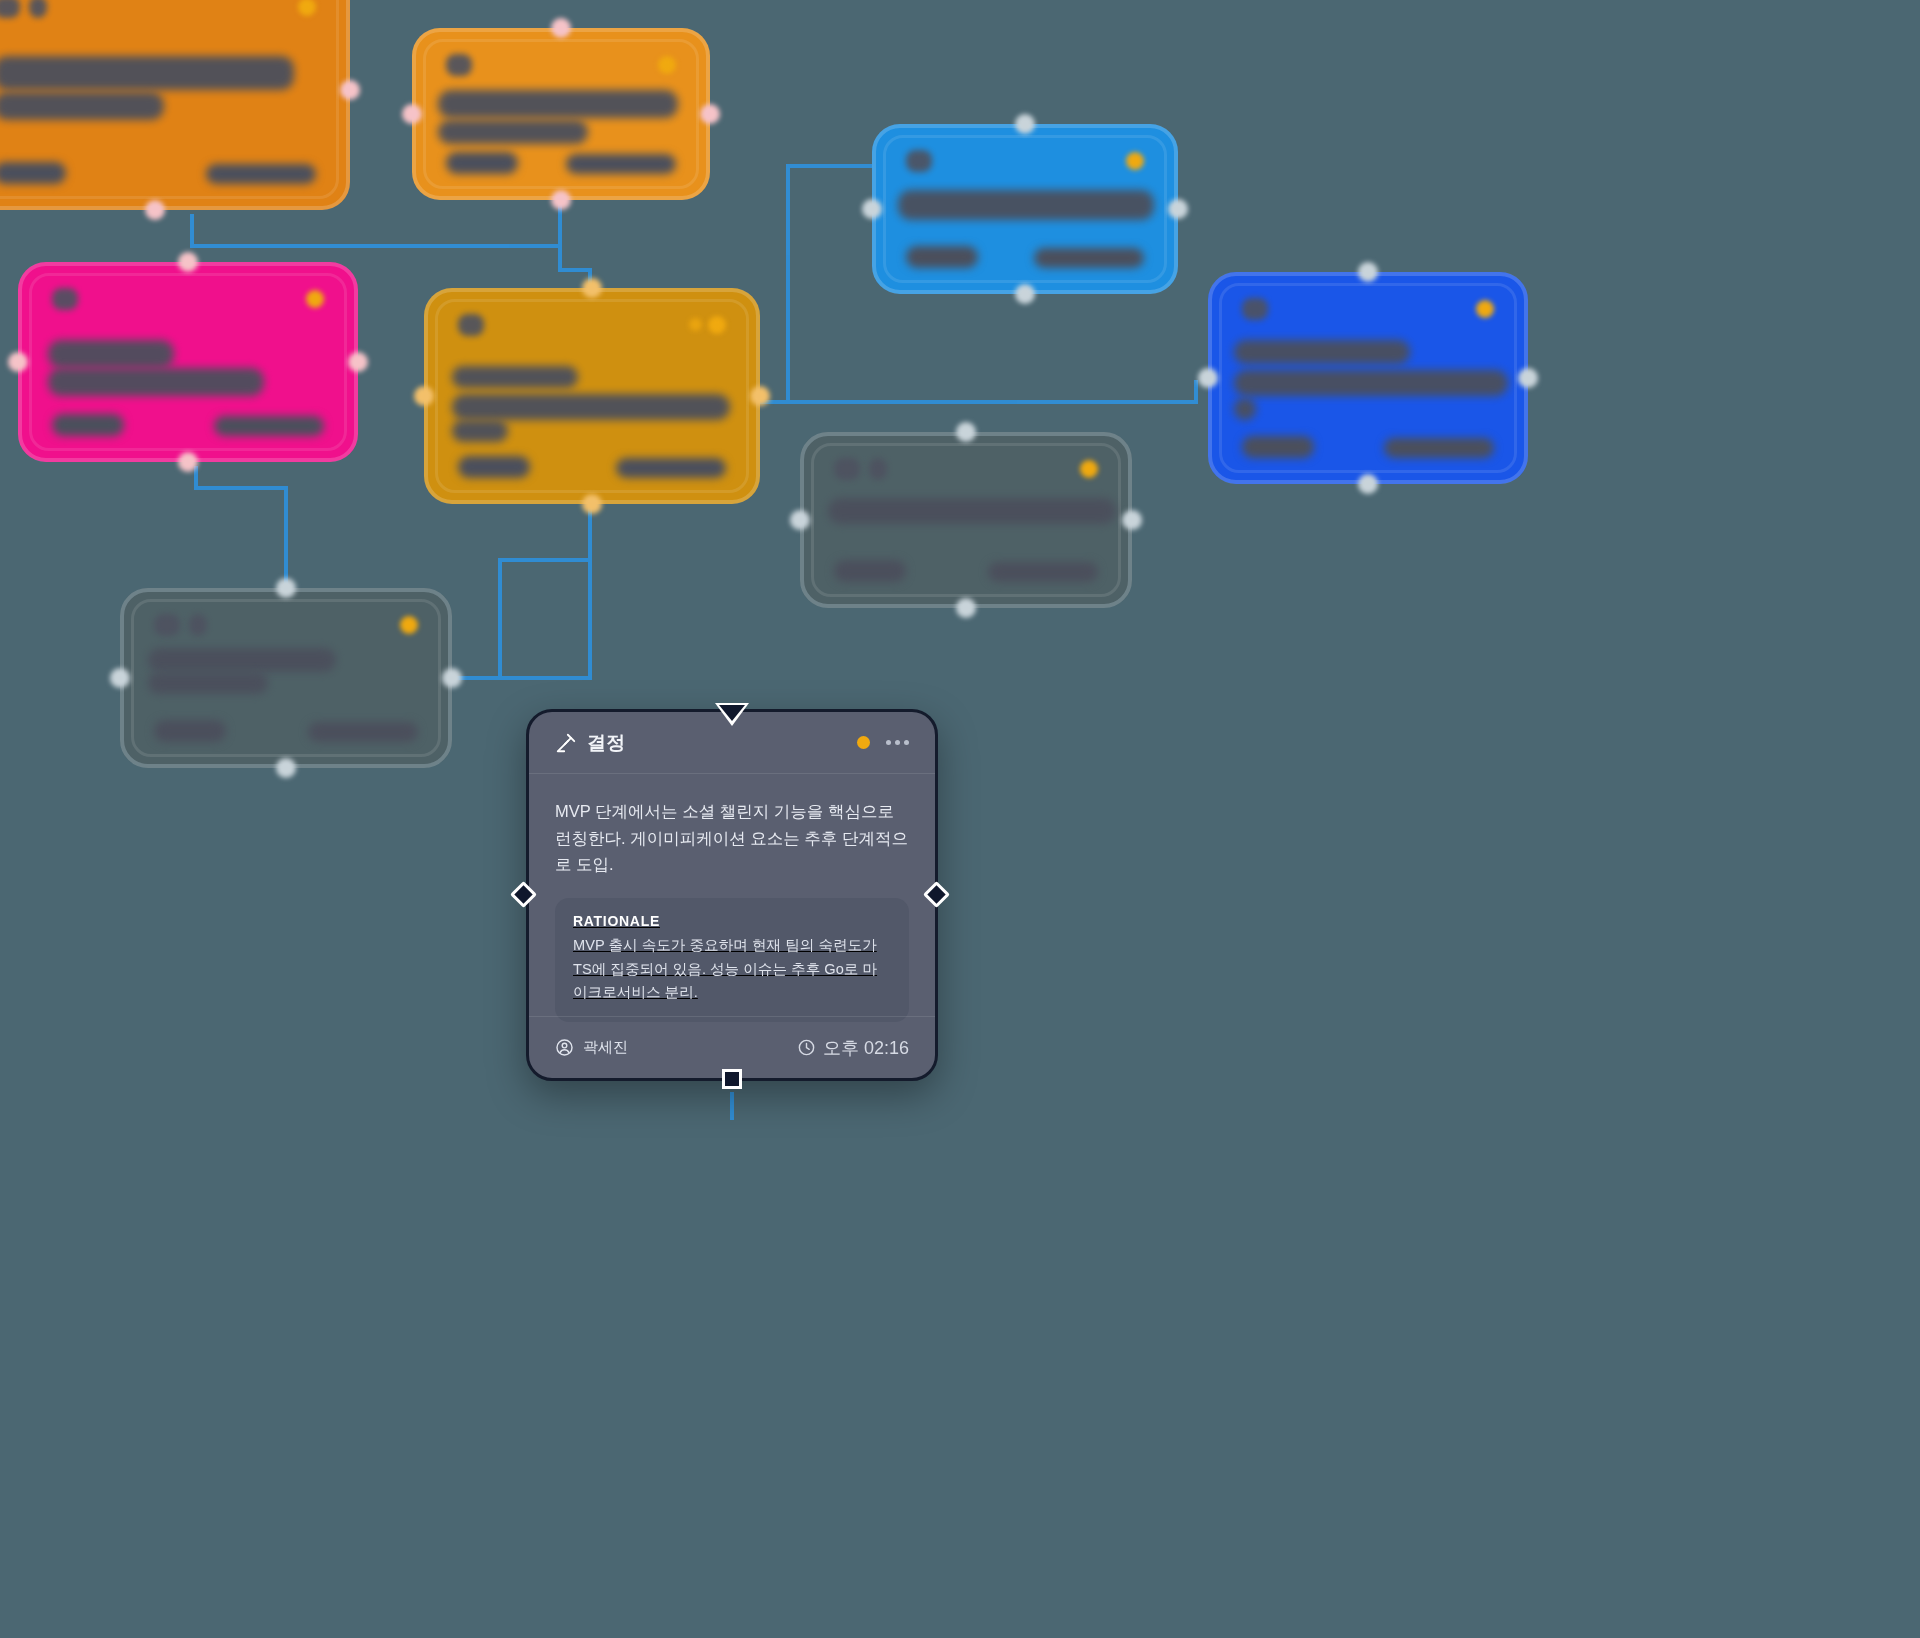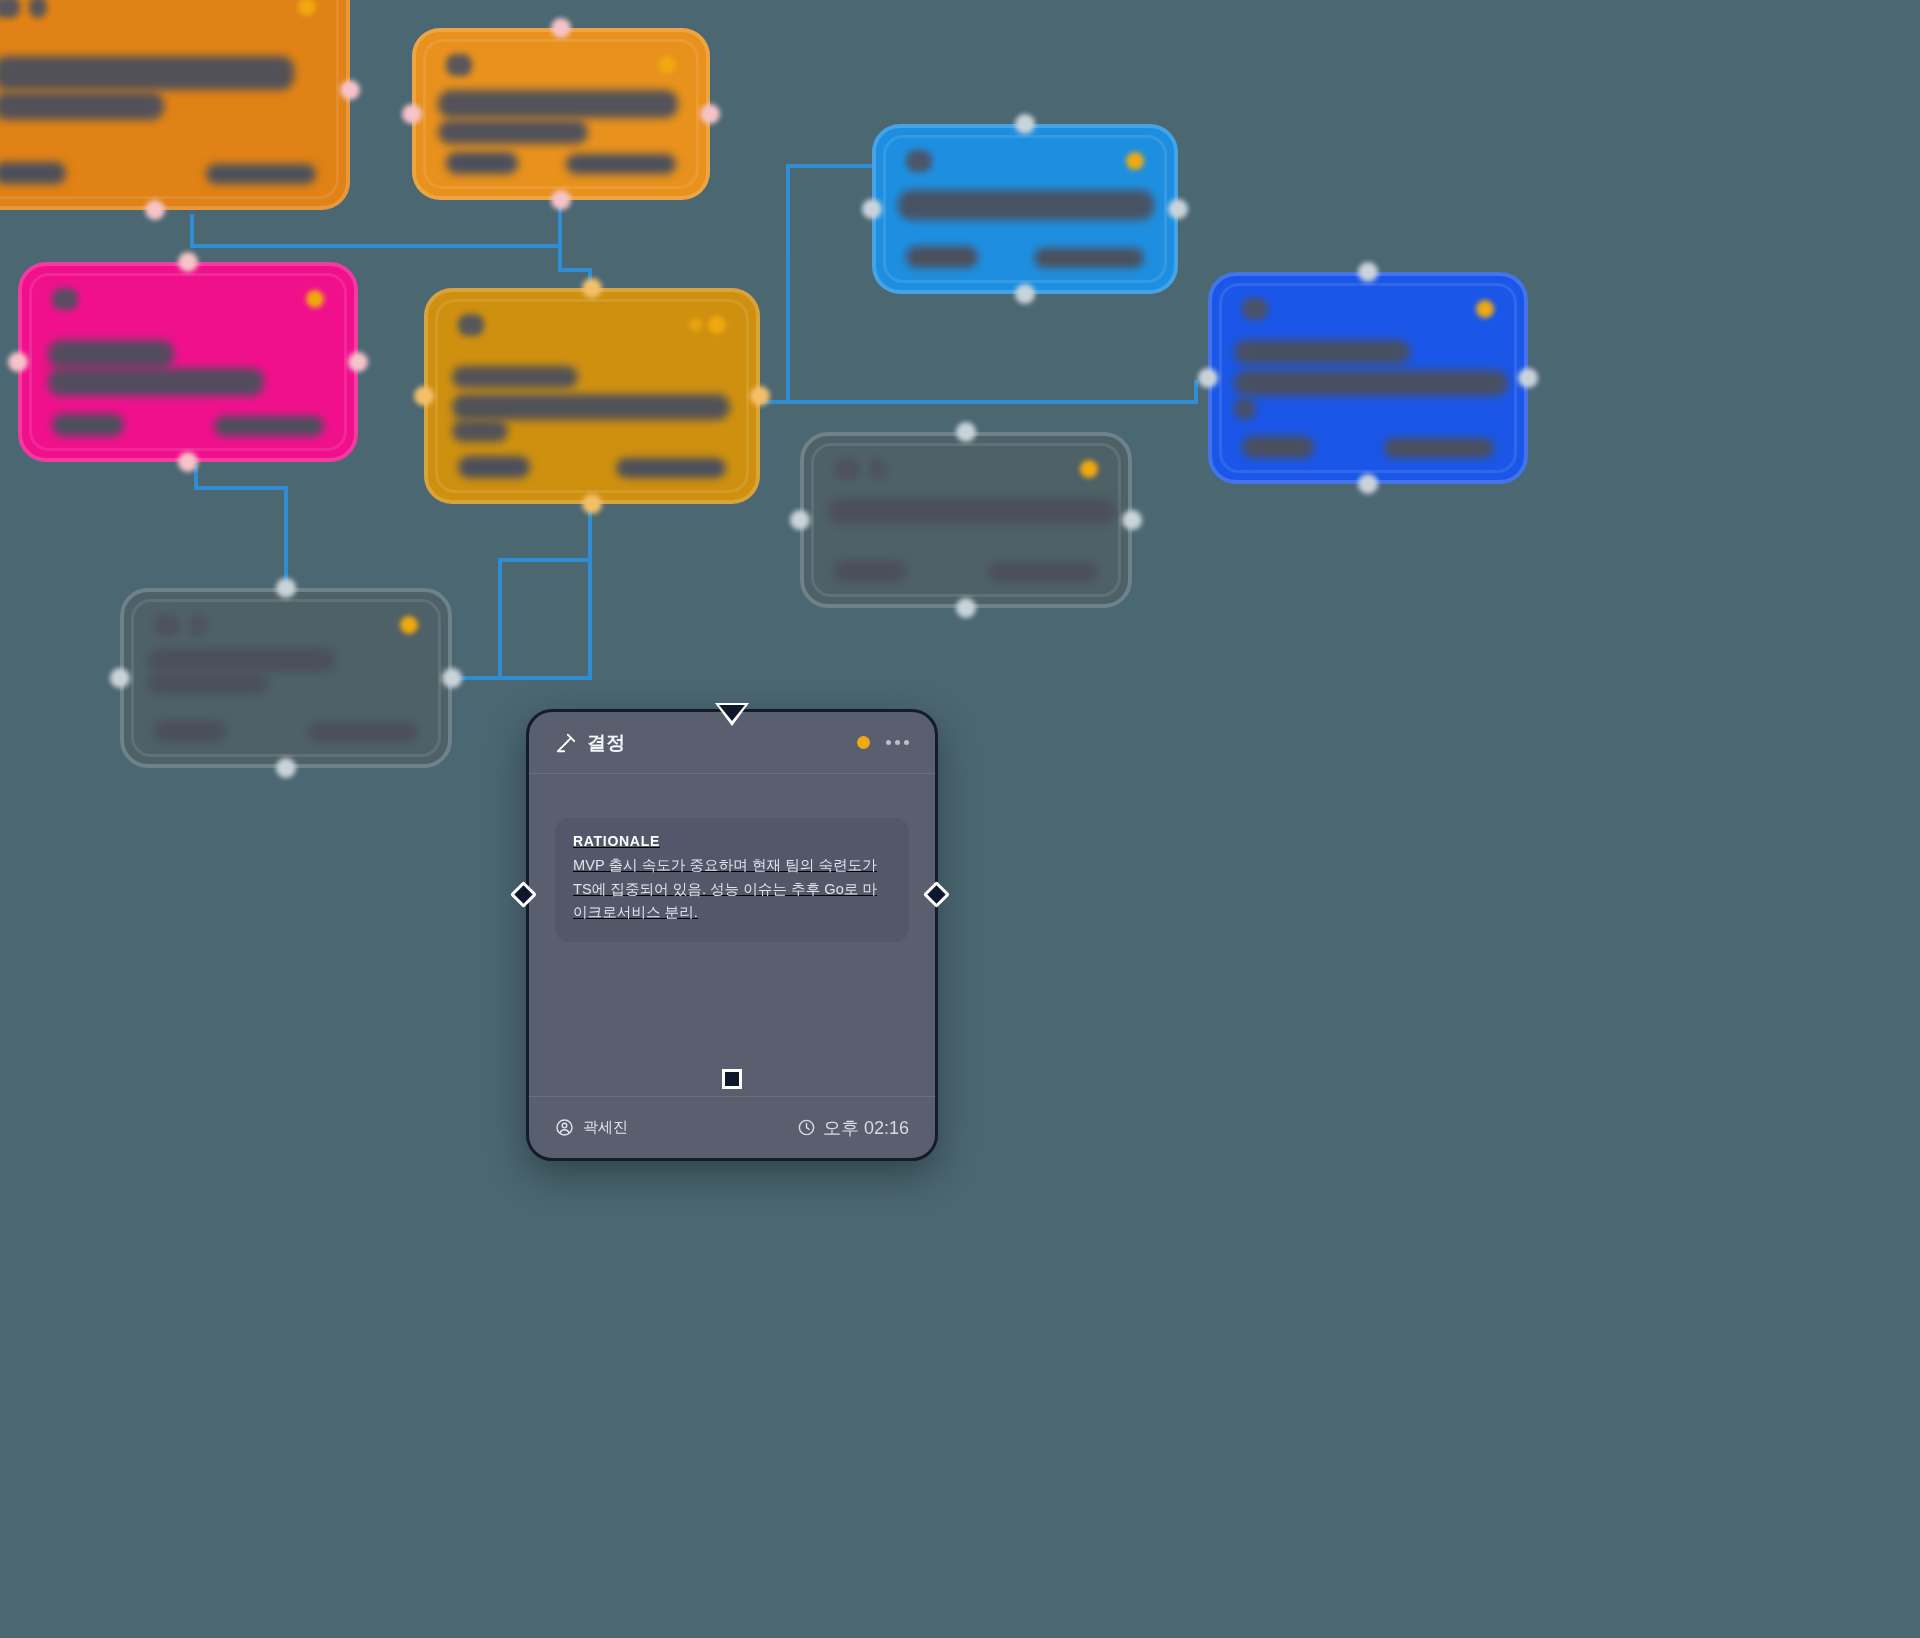--- a/index.html
+++ b/index.html
@@ -57,21 +57,21 @@
      background:#c9d4da;filter:blur(2.6px);}
   .h.amber{background:#f3c06a;}
   .h.pinkish{background:#f6c3c8;}
   .h.t{top:-10px;left:50%;margin-left:-10px;}
   .h.b{bottom:-10px;left:50%;margin-left:-10px;}
   .h.l{left:-10px;top:50%;margin-top:-10px;}
   .h.r{right:-10px;top:50%;margin-top:-10px;}
 
   
   #sel-card{
-    position:absolute;left:526px;top:709px;width:412px;height:452px;
+    position:absolute;left:526px;top:709px;width:412px;height:372px;
     background:#5a5f70;border-radius:26px;
     border:3px solid #141b2c;
     box-sizing:border-box;
     box-shadow:0 14px 38px rgba(0,0,0,.34);
     overflow:hidden;
   }
   #sel-head{
     height:62px;display:flex;align-items:center;padding:0 26px;
     border-bottom:1px solid rgba(255,255,255,.10);
     box-sizing:border-box;
@@ -281,20 +281,21 @@
       <span class="spacer"></span>
       <span class="status-dot"></span>
       <span class="kebab">
         <i></i>
         <i></i>
         <i></i>
       </span>
     </div>
 
     <div id="sel-body">
+      <p id="sel-text">MVP 단계에서는 소셜 챌린지 기능을 핵심으로 런칭한다. 게이미피케이션 요소는 추후 단계적으로 도입.</p>
       <div id="rationale">
         <div id="rationale-label">RATIONALE</div>
         <p id="rationale-text">MVP 출시 속도가 중요하며 현재 팀의 숙련도가 TS에 집중되어 있음. 성능 이슈는 추후 Go로 마이크로서비스 분리.</p>
       </div>
     </div>
 
     <div id="sel-foot">
       <span class="who">
         <svg class="mini-ic" viewBox="0 0 24 24" fill="none" stroke="#dfe3ec" stroke-width="1.8" stroke-linecap="round" stroke-linejoin="round">
           <circle cx="12" cy="12" r="9.5"></circle>

